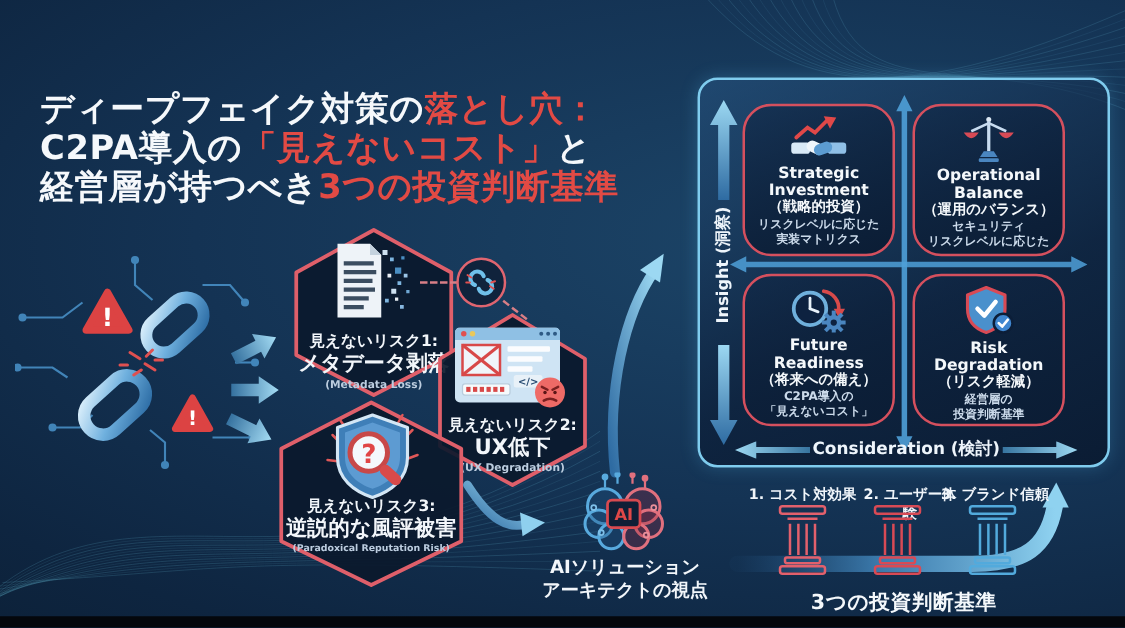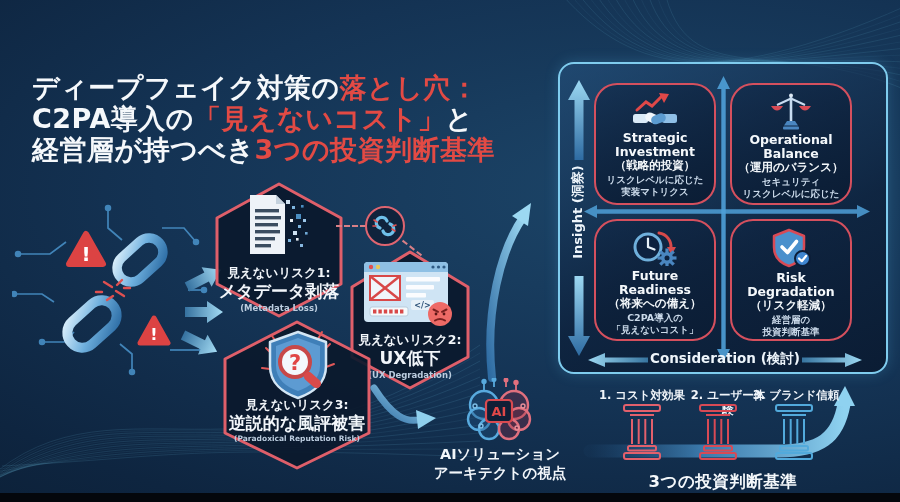--- a/index.html
+++ b/index.html
@@ -148,21 +148,21 @@
           <stop offset="1" stop-color="#a4dcf4"></stop>
         </linearGradient>
       </defs>
     <g fill="url(#fanG)">
       <path d="M0,-5 L22,-5 L22,-11 L38,0 L22,11 L22,5 L0,5 Z" transform="translate(7,37) rotate(-27)"></path>
       <path d="M0,-5 L22,-5 L22,-11 L38,0 L22,11 L22,5 L0,5 Z" transform="translate(5,62)"></path>
       <path d="M0,-5 L22,-5 L22,-11 L38,0 L22,11 L22,5 L0,5 Z" transform="translate(3,85) rotate(26)"></path>
     </g>
   </svg>
 
-  <div class="abs" style="left:212px;top:180px;width:134px;height:140px;">
+  <div class="abs" style="left:232px;top:180px;width:134px;height:140px;">
     <svg width="134" height="140" viewBox="0 0 134 140">
       <polygon points="67,4 129,38 129,104 67,136 5,104 5,38" fill="rgba(11,25,45,0.92)" stroke="#df5f6a" stroke-width="3" stroke-linejoin="round"></polygon>
     </svg>
     <svg class="abs" style="left:32px;top:12px;" width="66" height="70" viewBox="0 0 66 70">
       <path d="M6,3 h26 l9,9 v50 h-35 z" fill="#eef3f8"></path>
       <path d="M32,3 l9,9 h-9 z" fill="#c4d2de"></path>
       <g fill="#3b4d60">
         <rect x="11" y="17" width="24" height="3.4"></rect>
           <rect x="11" y="24" width="26" height="3.4"></rect>
         <rect x="11" y="31" width="23" height="3.4"></rect>

